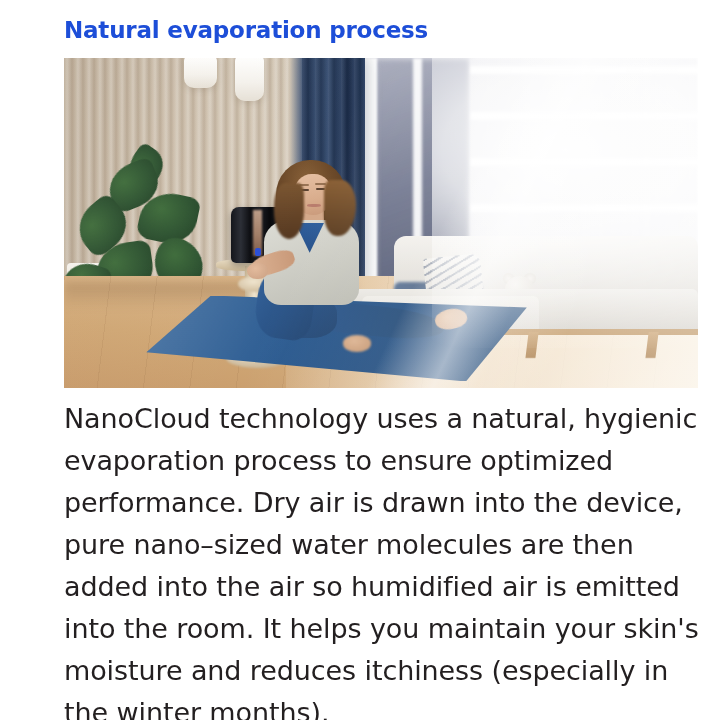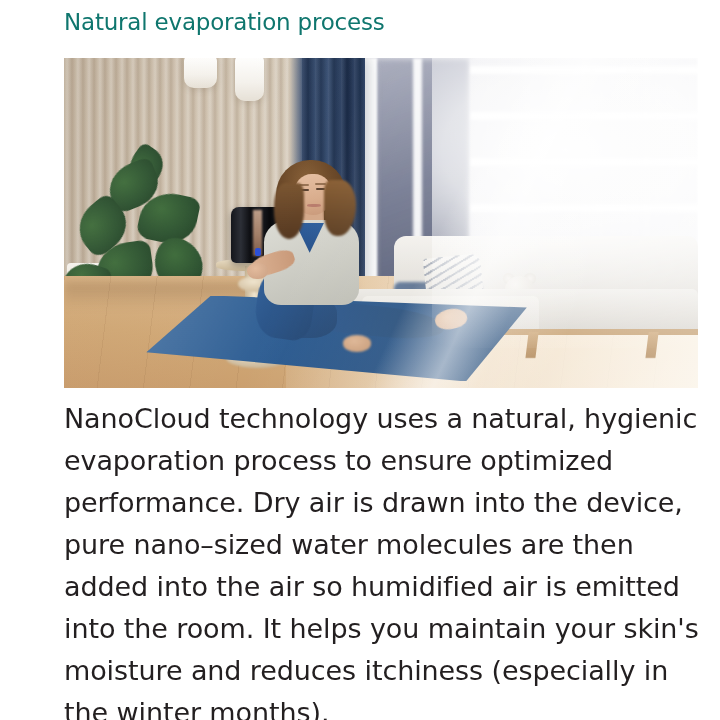--- a/index.html
+++ b/index.html
@@ -17,25 +17,25 @@
 
   .page {
     position: absolute;
     inset: 0;
   }
 
   
   .section-title {
     position: absolute;
     left: 64px;
-    top: 9px;
+    top: 17px;
     font-size: 23px;
-    font-weight: normal;
+    font-weight: bold;
     letter-spacing: -0.2px;
-    color: #0f766e;
+    color: #1d4ed8;
     white-space: nowrap;
   }
 
   
   .photo {
     position: absolute;
     left: 64px;
     top: 58px;
     width: 634px;
     height: 330px;

